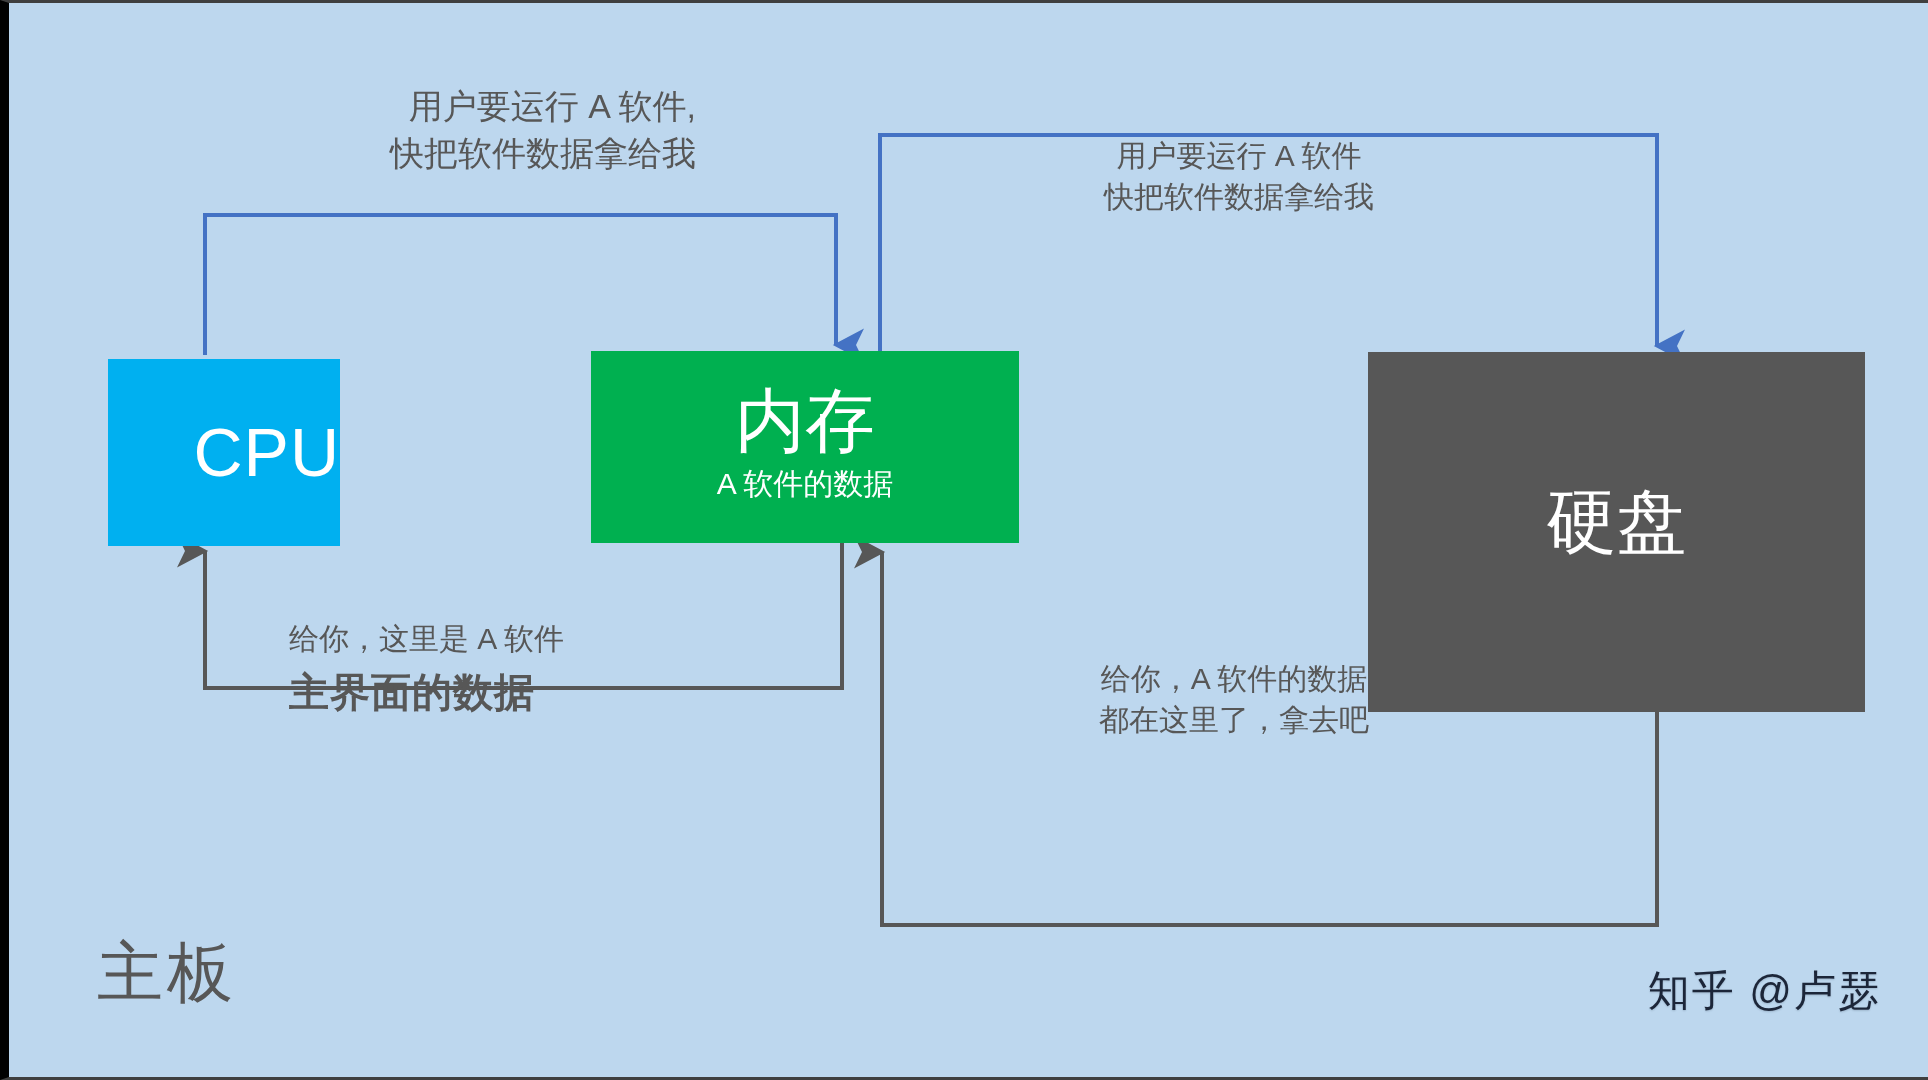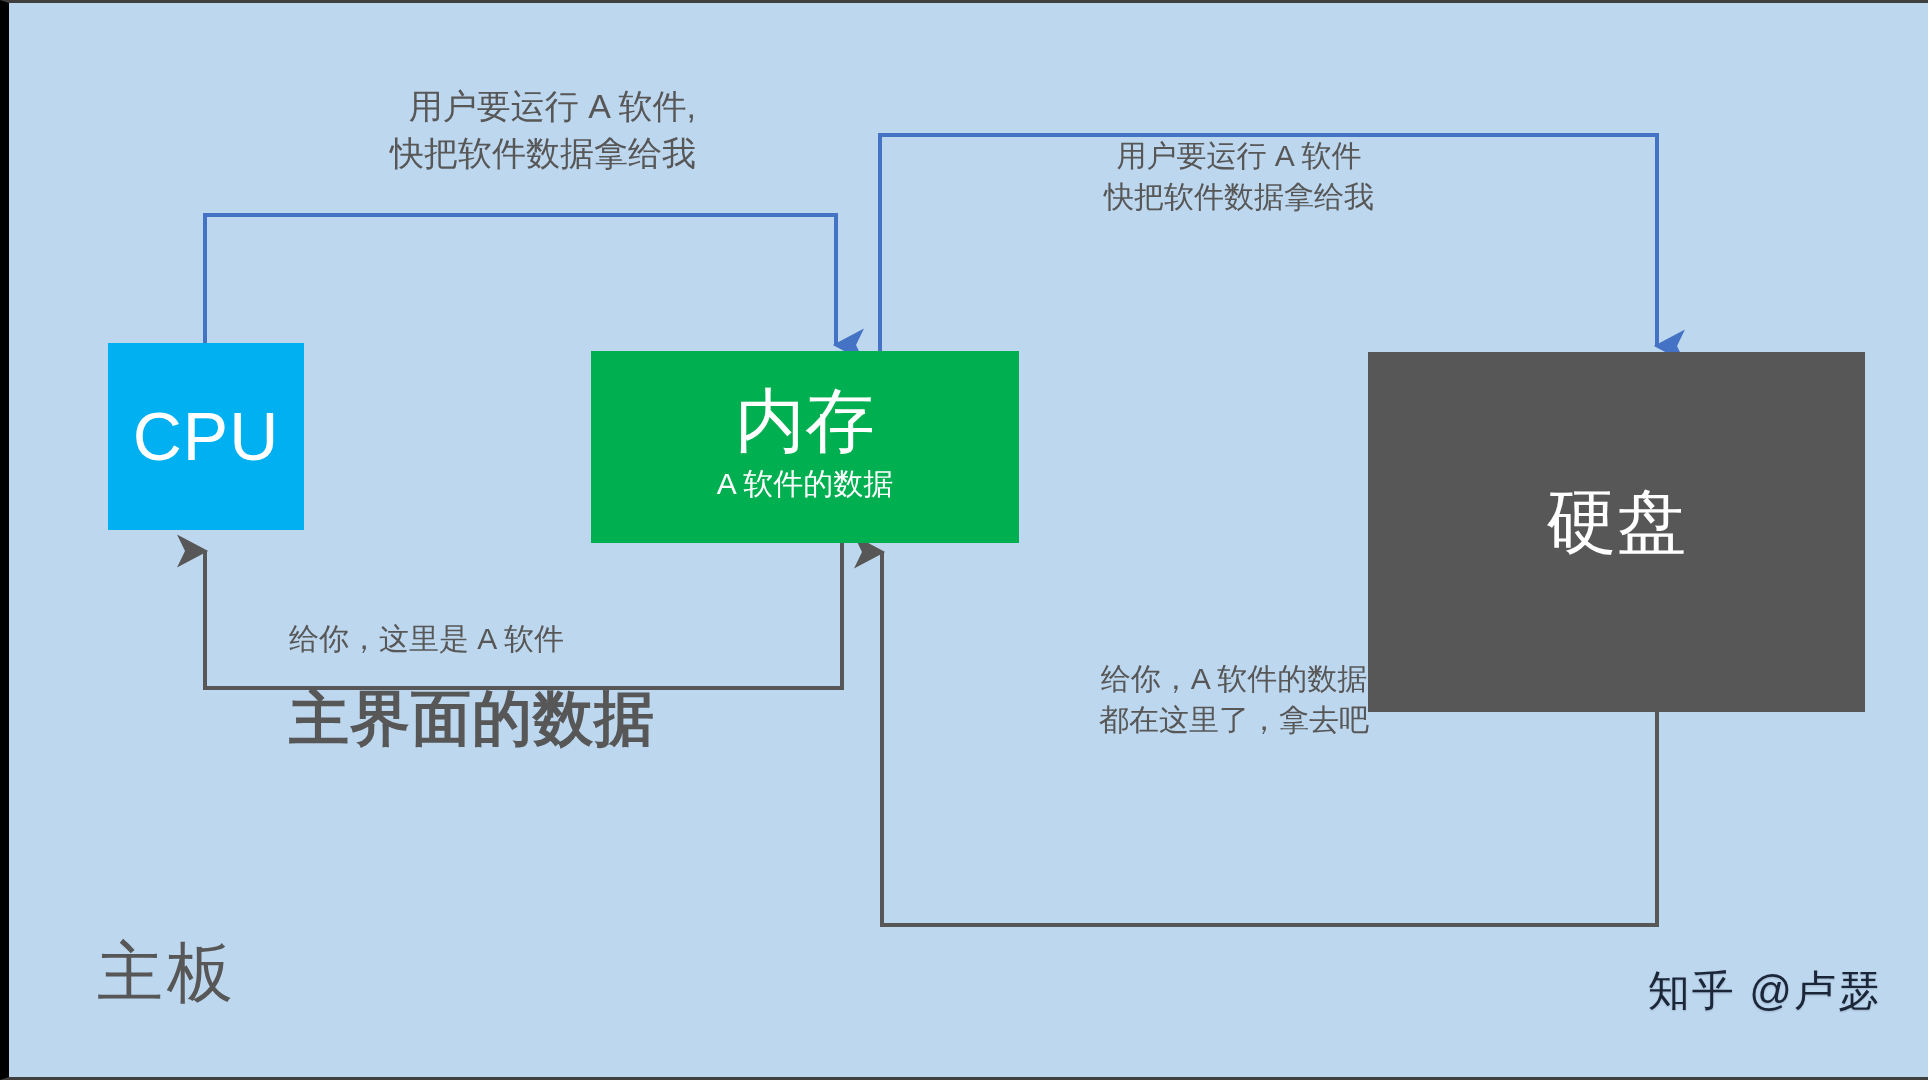--- a/index.html
+++ b/index.html
@@ -50,24 +50,25 @@
     white-space: nowrap;
   }
   .box-sub {
     line-height: 1.28;
     text-align: right;
     white-space: nowrap;
   }
 
   #box-cpu {
     left: 99px;
-    top: 340px;
-    width: 196px;
+    top: 356px;
+    width: 232px;
     height: 187px;
     background: #00b0f0;
+    align-items: flex-end;
   }
   #box-cpu .box-title {
     font-size: 68px;
     letter-spacing: 1px;
   }
 
   #box-memory {
     left: 582px;
     top: 348px;
     width: 428px;
@@ -120,24 +121,24 @@
     text-align: center;
   }
   #annot-mem-reply {
     left: 280px;
     top: 574px;
     font-size: 30px;
     text-align: left;
   }
   #annot-mem-reply .reply-line2 {
     display: block;
-    font-size: 60px;
+    font-size: 40px;
     font-weight: bold;
     letter-spacing: 1px;
-    margin-top: 18px;
+    margin-top: 5px;
   }
   #annot-disk-reply {
     left: 1090px;
     top: 655px;
     font-size: 30px;
     text-align: center;
   }
 
   
   #label-motherboard {

